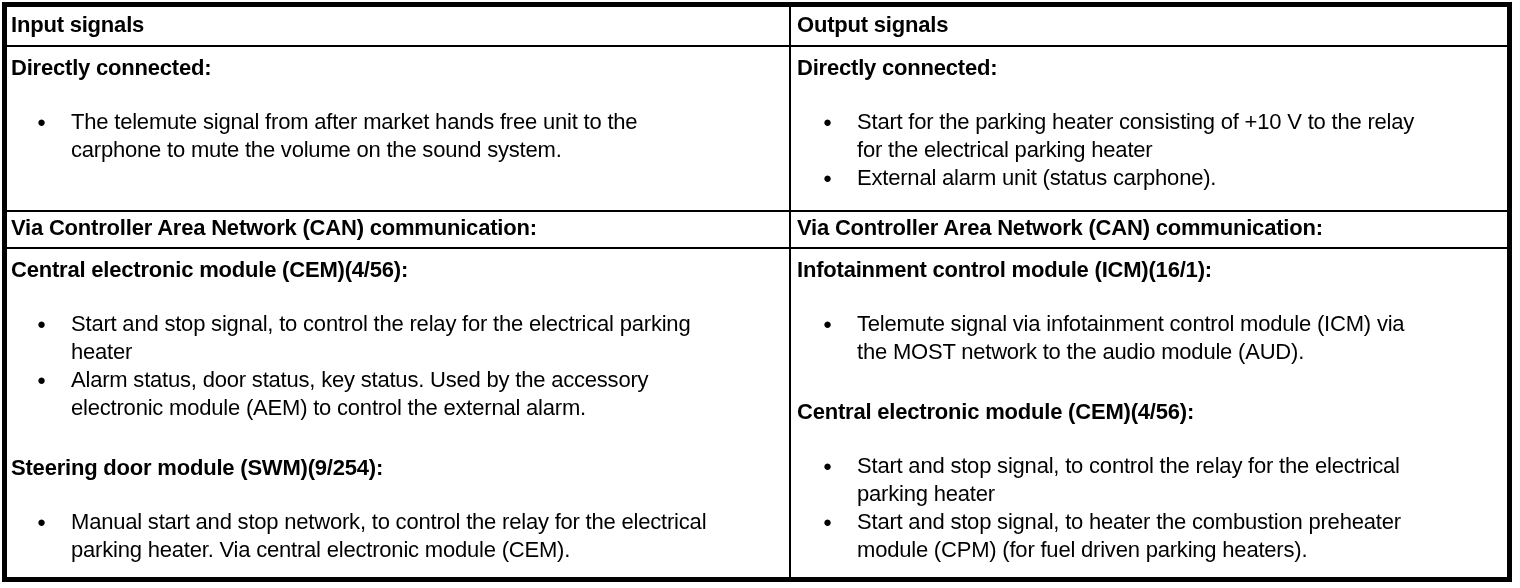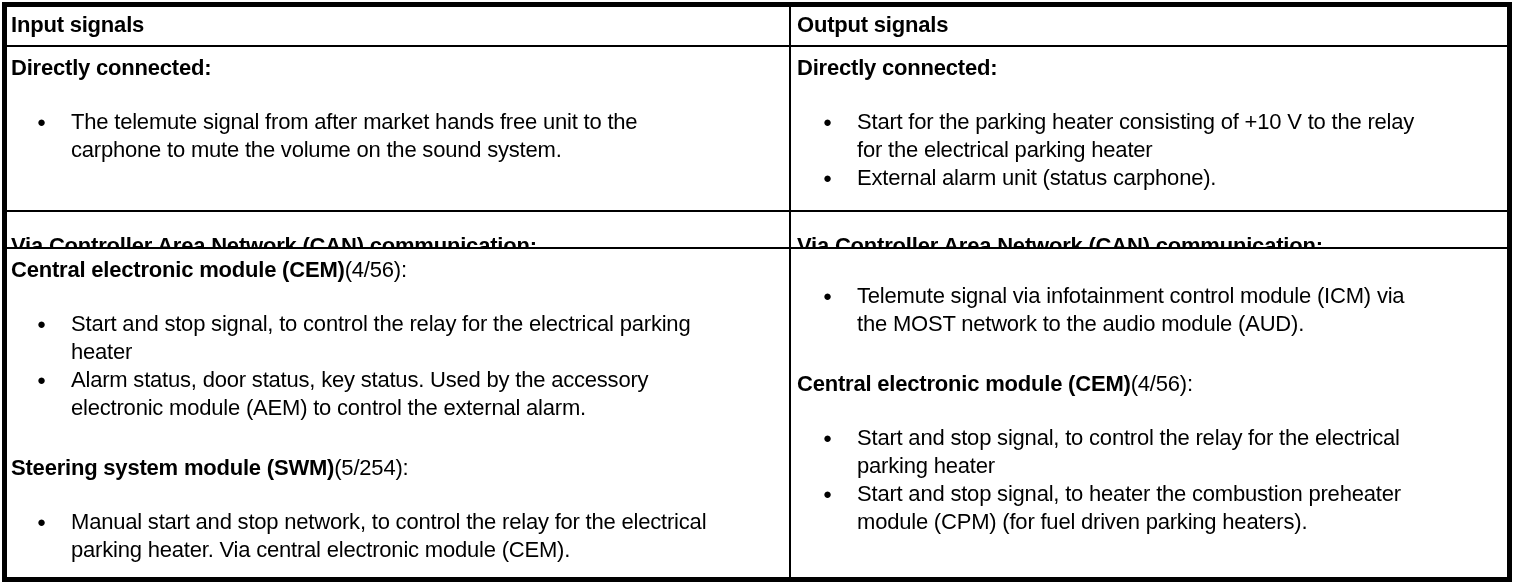--- a/index.html
+++ b/index.html
@@ -25,23 +25,23 @@
     padding:7px 6px 0 4px;
     font-size:22px;
     line-height:28px;
     overflow:hidden;
     letter-spacing:-0.2px;
   }
   .cell.cl { border-right:2px solid #000; }
   .cell.rb { border-bottom:2px solid #000; }
   .cell.rc { padding-left:6px; }
   .cell.hd { padding-top:4px; }
-  .cell.can { padding-top:20px; }
+  .cell.can { padding-top:2px; }
   .h { font-weight:700; }
-  .h .ref { font-weight:400; }
+  .h .ref { font-weight:700; }
   .ul { margin-top:26px; }
   .li { display:flex; align-items:flex-start; }
   .dot {
     flex:0 0 24px;
     width:24px;
     margin-left:26px;
     font-size:15px;
     line-height:28px;
   }
   .btxt { flex:1; white-space:pre-line;margin-left:10px; }
@@ -102,32 +102,35 @@
           <span class="btxt">Start and stop signal, to control the relay for the electrical parking
 heater</span>
         </div>
         <div class="li">
           <span class="dot">●</span>
           <span class="btxt">Alarm status, door status, key status. Used by the accessory
 electronic module (AEM) to control the external alarm.</span>
         </div>
       </div>
       <div class="h sec2">
-        <span>Steering system module (SWM)</span><span class="ref">(5/254):</span>
+        <span>Steering door module (SWM)</span><span class="ref">(9/254):</span>
       </div>
       <div class="ul">
         <div class="li">
           <span class="dot">●</span>
           <span class="btxt">Manual start and stop network, to control the relay for the electrical
 parking heater. Via central electronic module (CEM).</span>
         </div>
       </div>
     </div>
 
     <div class="cell rc">
+      <div class="h">
+        <span>Infotainment control module (ICM)</span><span class="ref">(16/1):</span>
+      </div>
       <div class="ul">
         <div class="li">
           <span class="dot">●</span>
           <span class="btxt">Telemute signal via infotainment control module (ICM) via
 the MOST network to the audio module (AUD).</span>
         </div>
       </div>
       <div class="h sec2">
         <span>Central electronic module (CEM)</span><span class="ref">(4/56):</span>
       </div>

